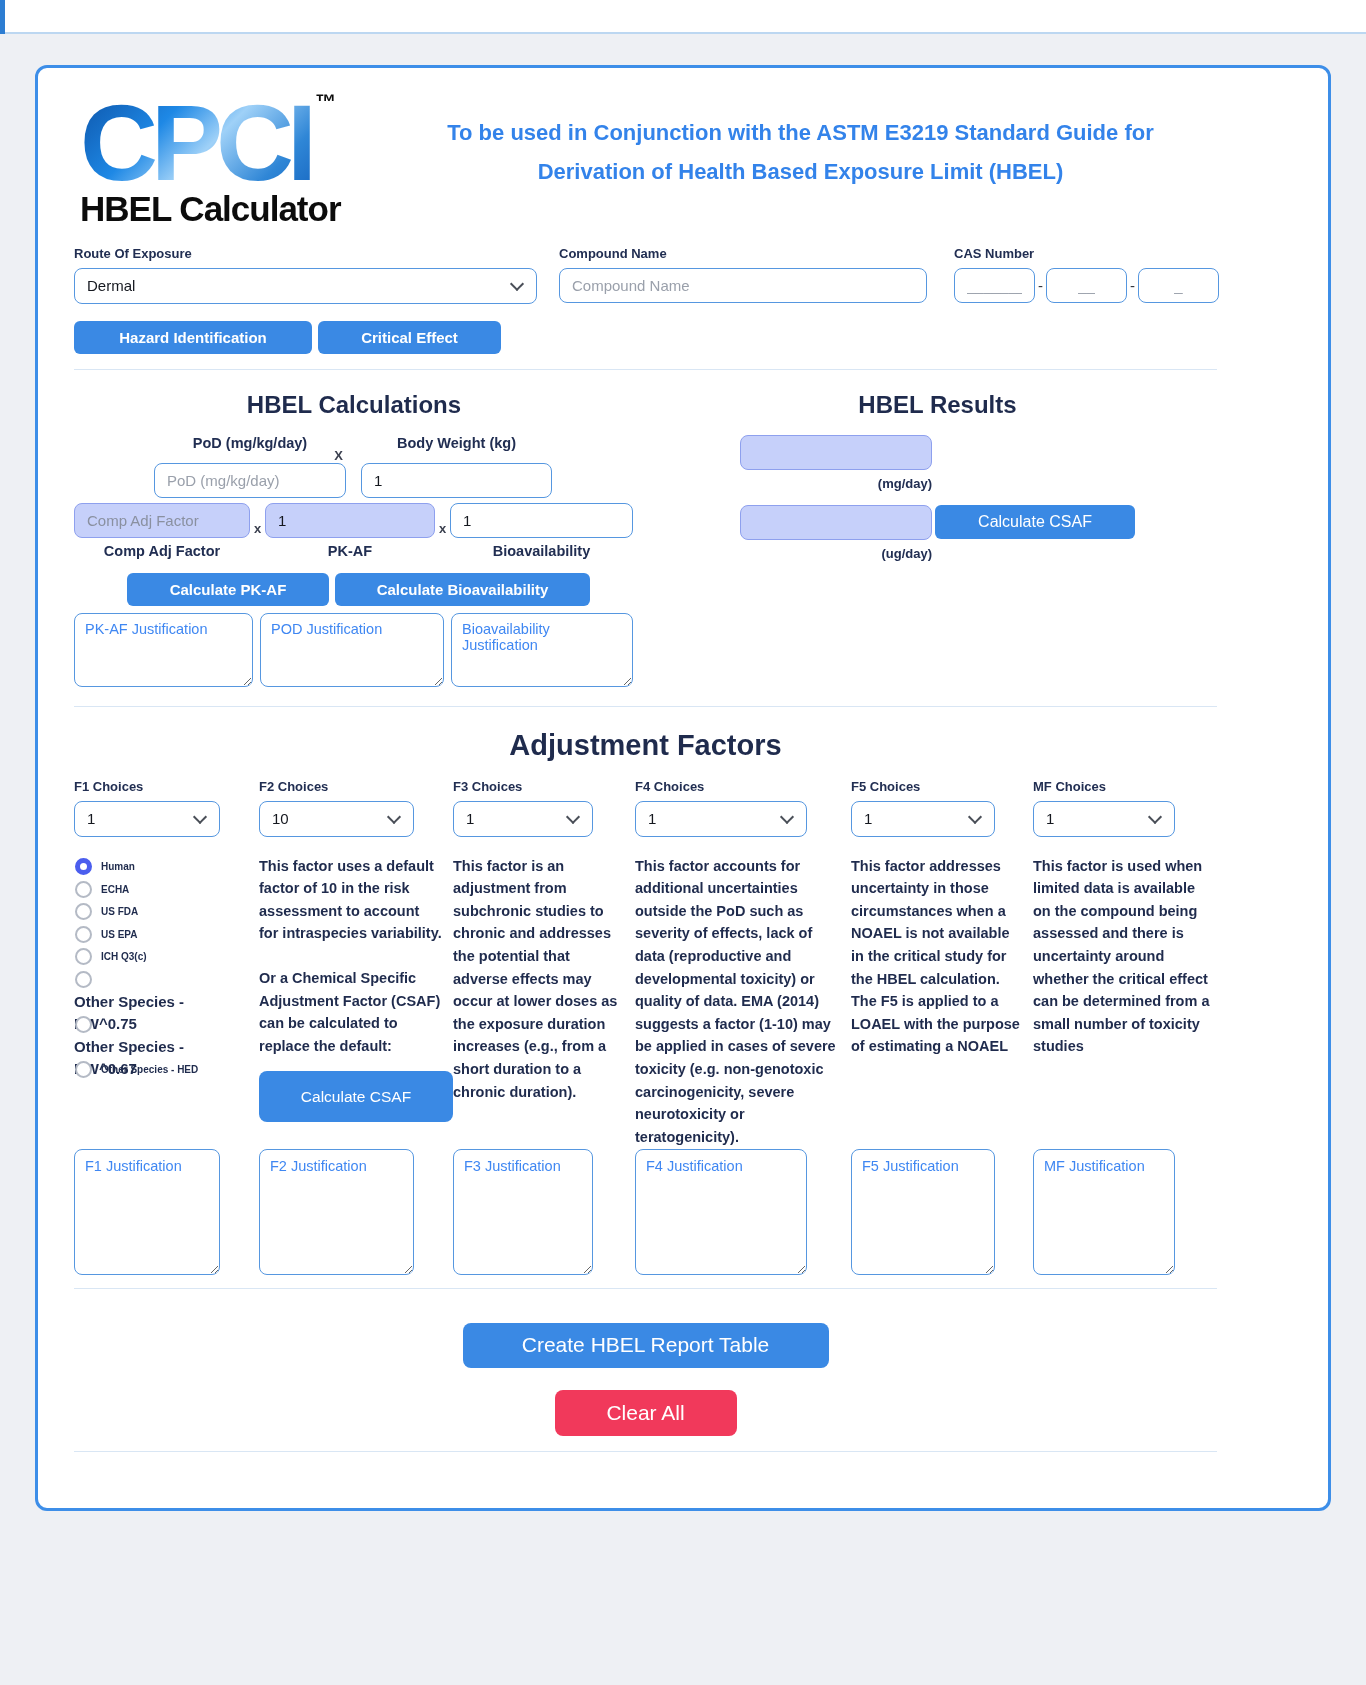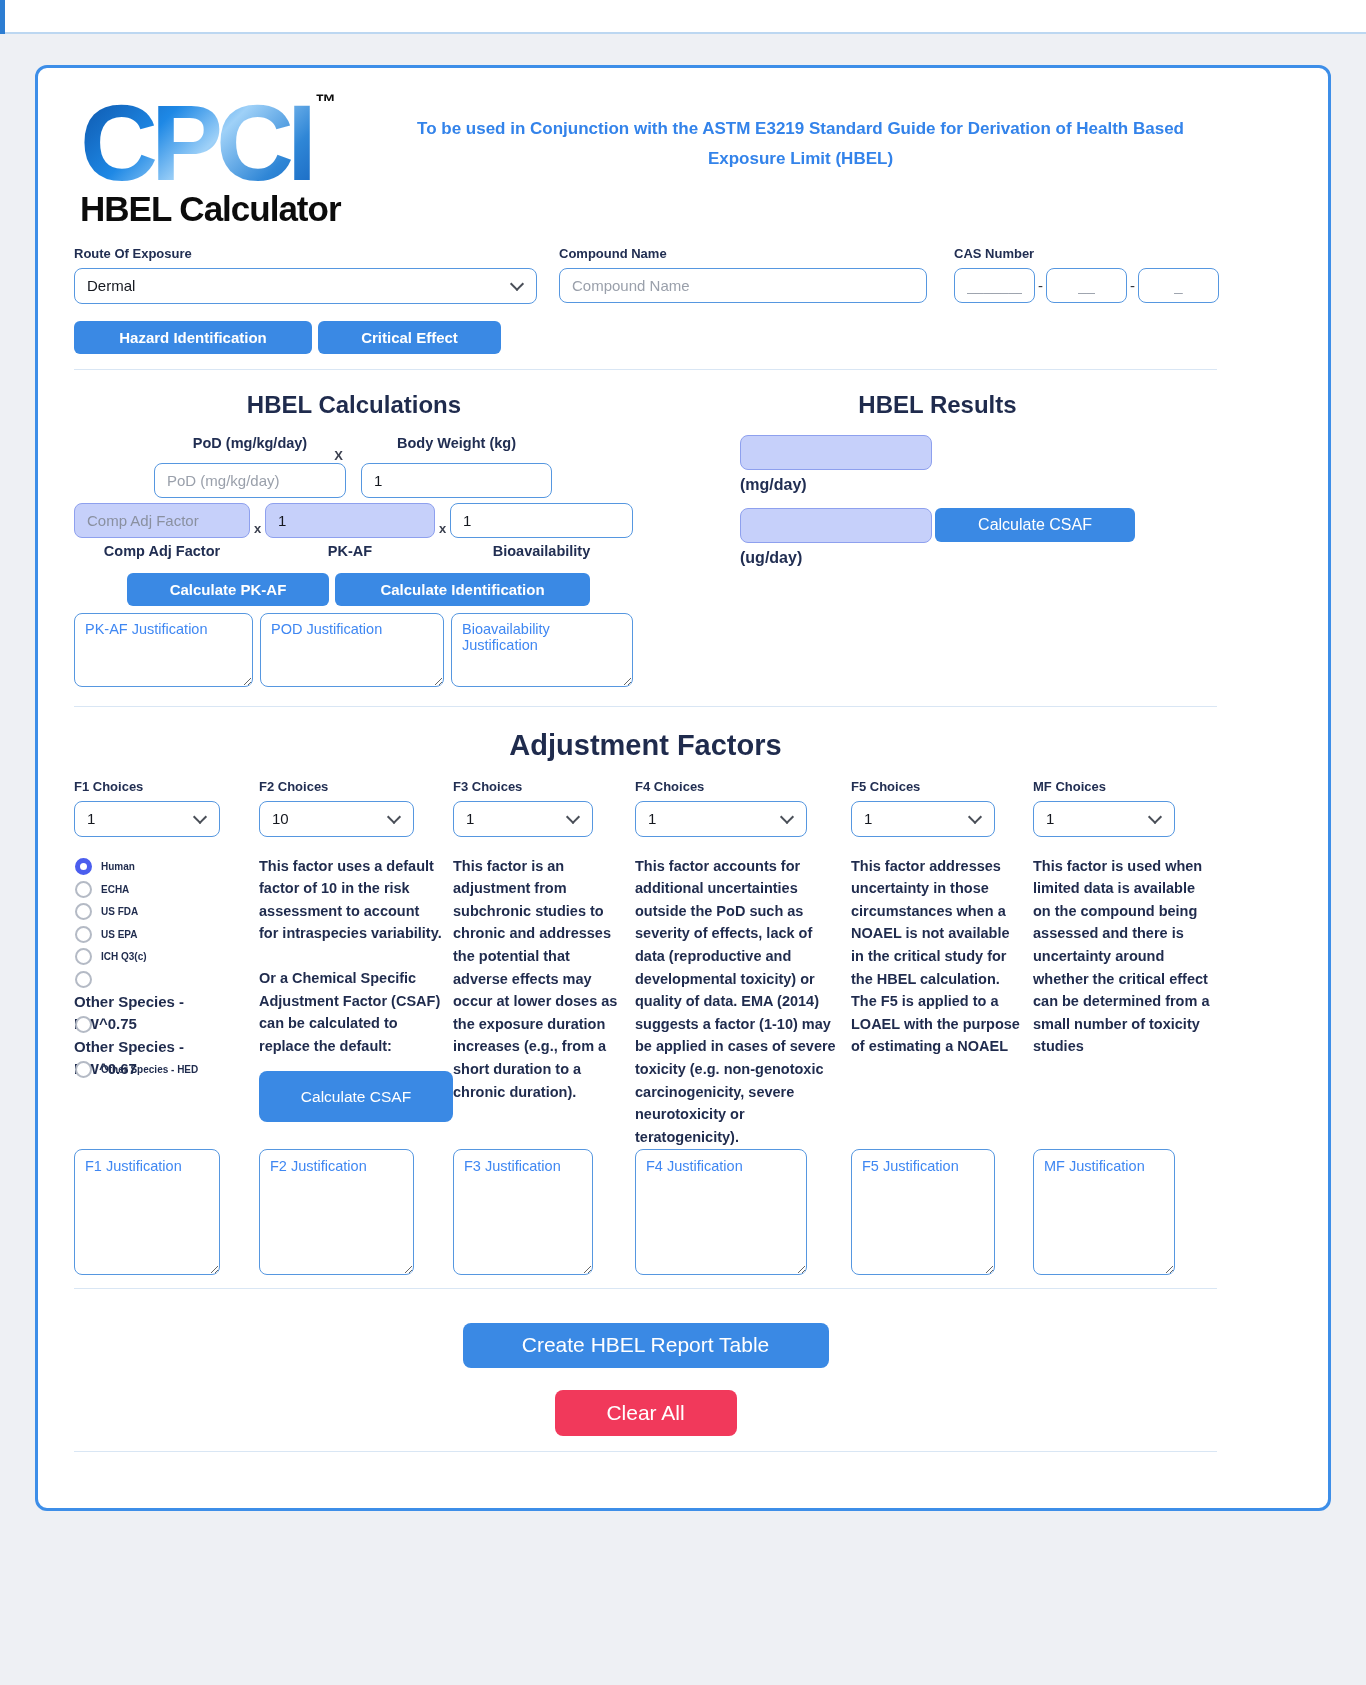--- a/index.html
+++ b/index.html
@@ -27,21 +27,21 @@
   .logo-main { position:relative; display:inline-block; }
   .logo-cpci {
     font-size:108px; font-weight:700; letter-spacing:-7px; line-height:0.95;
     background:linear-gradient(135deg,#0b4ea2 0%, #1e88e5 35%, #9fd1f8 55%, #2f86d6 80%, #1565c0 100%);
     -webkit-background-clip:text; background-clip:text; color:transparent;
   }
   .logo-tm { position:absolute; right:-26px; top:-2px; font-size:21px; font-weight:700; color:#0c0c0c; }
   .logo-caption { font-size:35px; font-weight:700; color:#0c0c0c; margin-top:-6px; letter-spacing:-1px; }
   .title-block { flex:1; text-align:center; padding-top:8px; }
   .page-title { font-size:31px; font-weight:700; color:#3383ea; line-height:1.2; }
-  .page-subtitle { font-size:17px; font-weight:700; color:#3383ea; line-height:1.75; max-width:812px; margin:14px auto 0 auto; }
+  .page-subtitle { font-size:22px; font-weight:700; color:#3383ea; line-height:1.75; max-width:812px; margin:14px auto 0 auto; }
 
   
   .fld-label { font-size:13px; font-weight:700; color:#212e52; margin-bottom:7px; }
   input[type="text"], select, textarea {
     font-family:"Liberation Sans","DejaVu Sans",sans-serif;
     border:1px solid #5697e0; border-radius:8px; background:#fff;
     font-size:15px; color:#15181f; outline:none;
   }
   input[type="text"] { height:35px; padding:0 12px; }
   input::placeholder, textarea::placeholder { color:#9aa0ab; opacity:1; }
@@ -105,21 +105,21 @@
 
   .calcbtn-row { display:flex; gap:6px; margin-top:14px; margin-left:53px; }
   .btn-pkaf { width:202px; height:33px; font-size:15px; font-weight:600; }
   .btn-bio { width:255px; height:33px; font-size:15px; font-weight:600; }
 
   .just-row { display:flex; gap:7px; margin-top:7px; }
   .just-sm { width:184px; height:74px; padding:7px 10px; font-size:14.5px; resize:both; }
 
   
   .res-input { width:192px; height:33px; border-radius:6px; margin-top:16px; }
-  .res-label { width:192px; text-align:left; font-size:16px; font-weight:700; margin-top:6px; }
+  .res-label { width:192px; text-align:right; font-size:13px; font-weight:700; margin-top:6px; }
   .res-row2 { display:flex; align-items:center; gap:3px; margin-top:14px; }
   .res-row2 .res-input { margin-top:0; }
   .btn-hbel { width:200px; height:34px; font-size:16px; font-weight:500; }
 
   
   .adjf-heading { font-size:29px; font-weight:700; color:#1f2b4d; text-align:center; margin-top:22px; }
   .factors-grid {
     display:grid; grid-template-columns:174px 183px 171px 205px 171px 180px;
     column-gap:11px; margin-top:17px; align-items:stretch;
   }
@@ -228,21 +228,21 @@
           <input type="text" class="inp-bio" value="1" style="">
         </div>
         <div class="adj-labels">
           <div class="lab-c al1">Comp Adj Factor</div>
           <div class="lab-c al2">PK-AF</div>
           <div class="lab-c al3">Bioavailability</div>
         </div>
 
         <div class="calcbtn-row">
           <button class="btn btn-pkaf">Calculate PK-AF</button>
-          <button class="btn btn-bio">Calculate Identification</button>
+          <button class="btn btn-bio">Calculate Bioavailability</button>
         </div>
 
         <div class="just-row">
           <textarea class="just-sm" style="width: 179px;" placeholder="PK-AF Justification"></textarea>
           <textarea class="just-sm" placeholder="POD Justification" style=""></textarea>
           <textarea class="just-sm" style="width: 182px;" placeholder="Bioavailability Justification"></textarea>
         </div>
       </div>
 
       <div class="calc-right">

